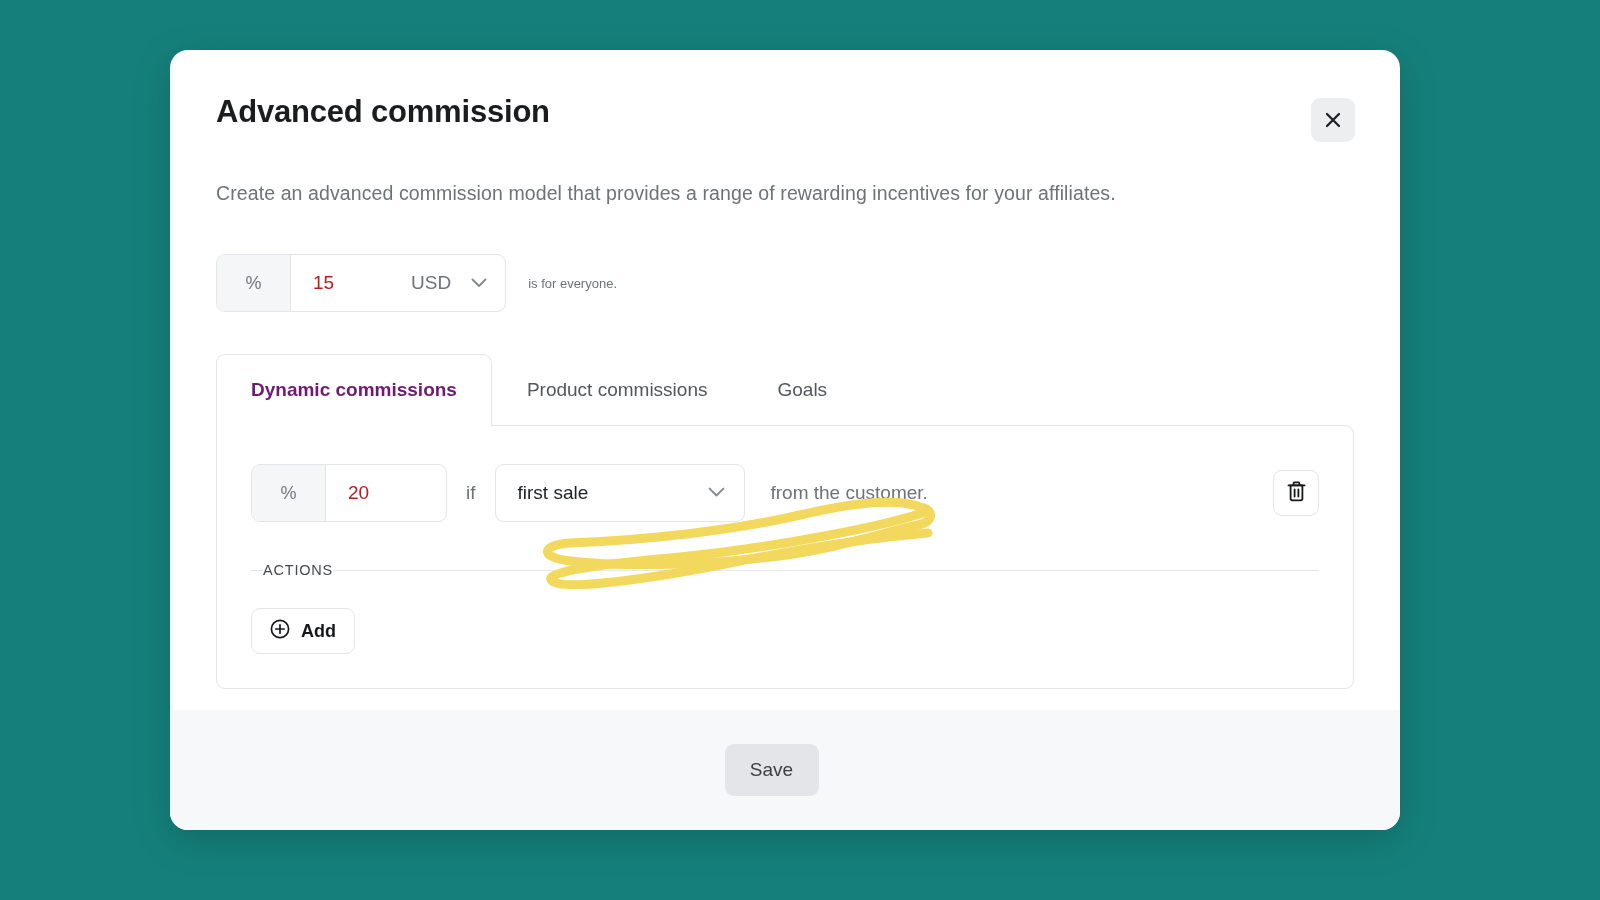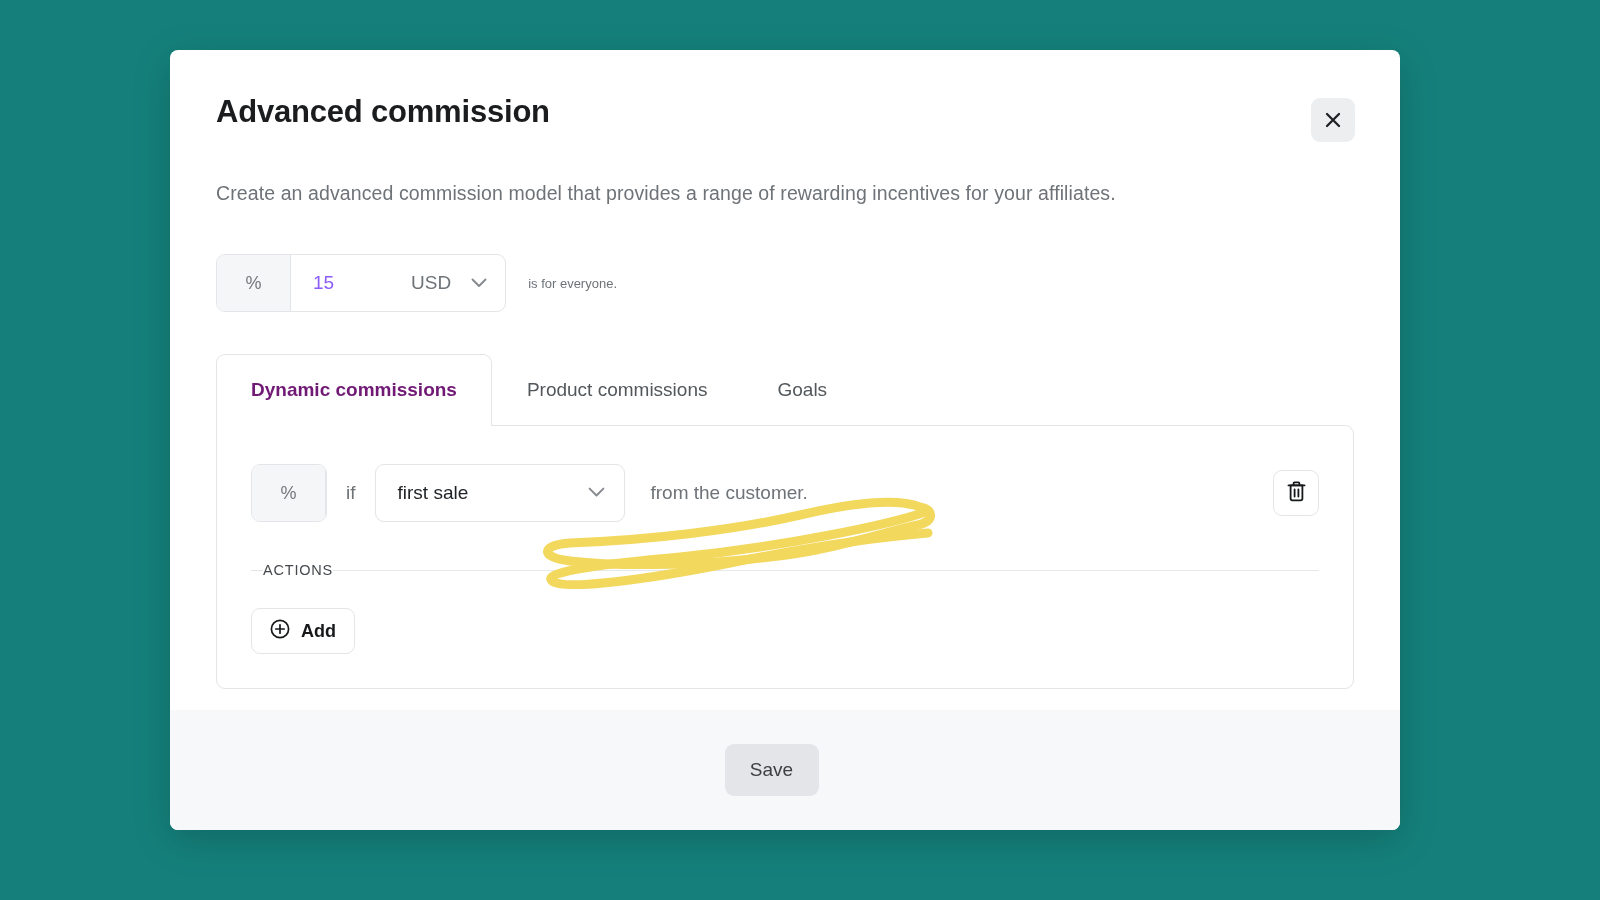--- a/index.html
+++ b/index.html
@@ -17,21 +17,21 @@
   }
 
   
   .modal-card {
     position: absolute;
     left: 170px;
     top: 50px;
     width: 1230px;
     height: 780px;
     background: #ffffff;
-    border-radius: 8px;
+    border-radius: 18px;
     box-shadow: 0 10px 38px rgba(0,0,0,0.18);
     overflow: hidden;
     text-decoration: underline;
   }
 
   
   .modal-header {
     position: absolute;
     left: 0; top: 0; right: 0;
     height: 116px;
@@ -99,21 +99,21 @@
     font-size: 18px;
     color: #73787d;
     cursor: pointer;
   }
   .amount-input {
     border: none;
     outline: none;
     background: transparent;
     font-family: "Liberation Sans", sans-serif;
     font-size: 19px;
-    color: #8b5cf6;
+    color: #b91c1c;
     padding: 0 14px 0 22px;
     width: 120px;
   }
   .currency-select {
     display: flex;
     align-items: center;
     gap: 20px;
     padding-right: 18px;
     cursor: pointer;
   }
@@ -337,20 +337,21 @@
       <div class="tab">Product commissions</div>
       <div class="tab">Goals</div>
     </div>
 
     <div class="tab-panel">
 
       
       <div class="rule-row">
         <div class="amount-field">
           <div class="amount-prefix">%</div>
+          <input class="amount-input" type="text" value="20" style="">
         </div>
 
         <div class="rule-condition-label">if</div>
 
         <div class="condition-select">
           <span class="condition-value">first sale</span>
           <span>
             <svg width="17" height="11" viewBox="0 0 17 11" fill="none">
               <path d="M1.6 1.6 L8.5 8.5 L15.4 1.6" stroke="#85898e" stroke-width="1.9" stroke-linecap="round" stroke-linejoin="round"></path>
             </svg>

